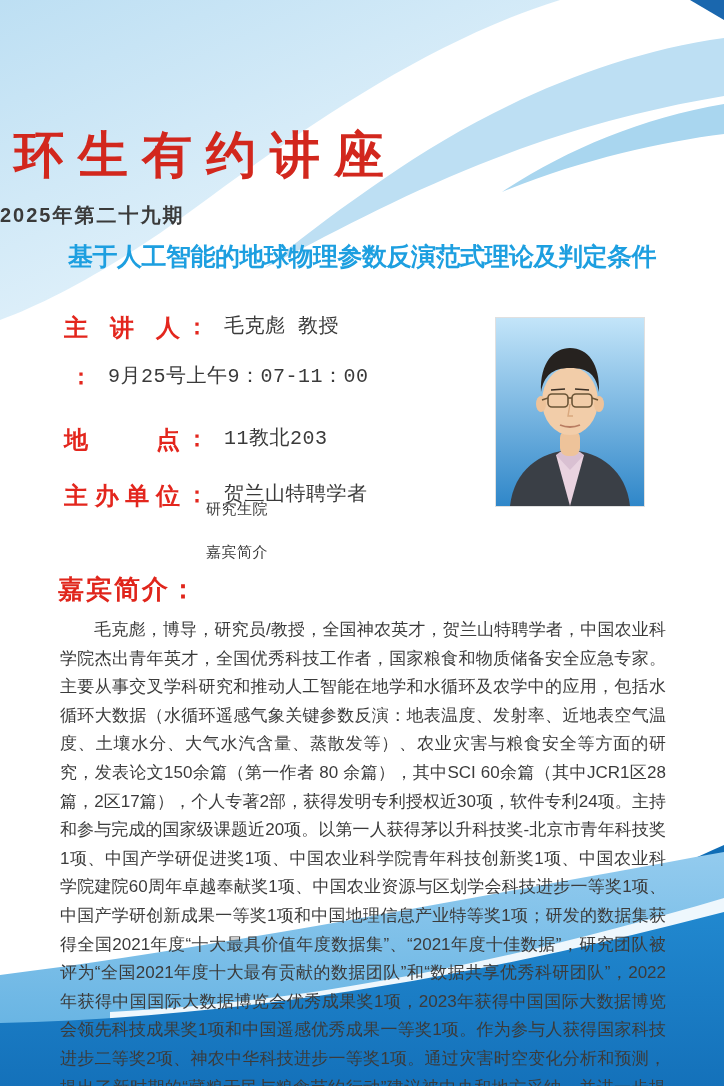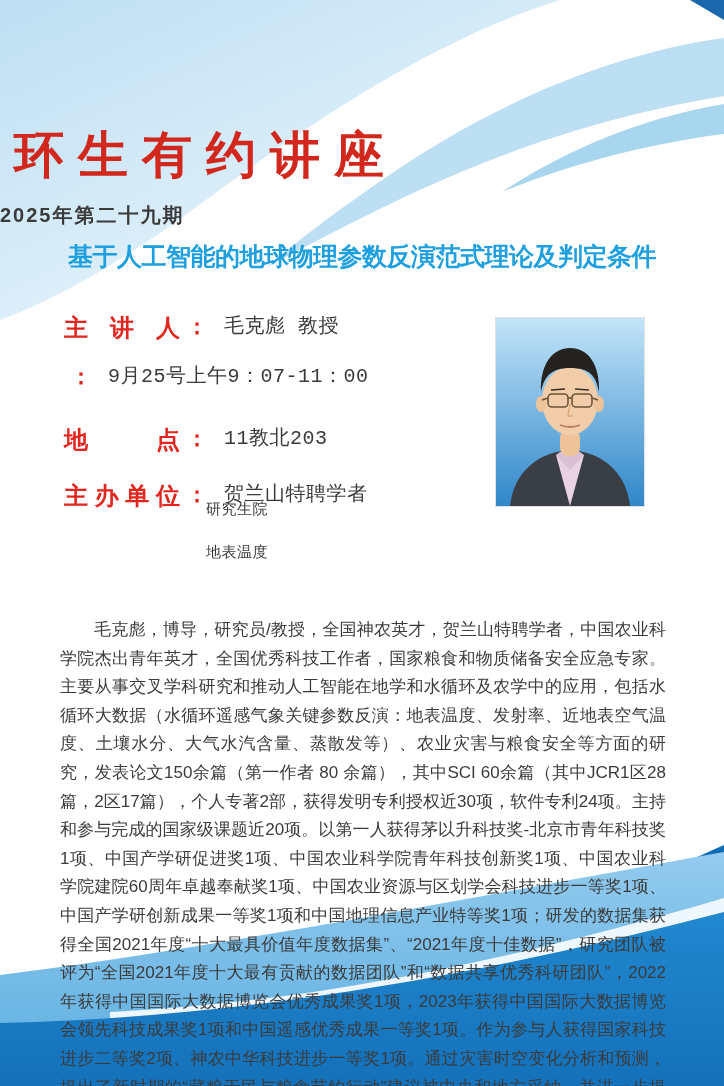--- a/index.html
+++ b/index.html
@@ -99,21 +99,21 @@
     <span class="lbl">地点</span>
     <span class="colon">：</span>
     <span class="val">11教北203</span>
   </div>
   <div class="row" style="top:456px;margin-top:24px;">
     <span class="lbl">主办单位</span>
     <span class="colon">：</span>
     <span class="val">贺兰山特聘学者</span>
   </div>
   <div class="org-line" style="top:500px;">研究生院</div>
-  <div class="org-line" style="top:543px;">地表温度</div>
+  <div class="org-line" style="top:543px;">嘉宾简介</div>
 
   <div class="photo">
     <svg viewBox="0 0 148 188" aria-hidden="true">
       <defs>
         <linearGradient id="pbg" x1="0" y1="0" x2="0" y2="1">
           <stop offset="0" stop-color="#c3e5f9"></stop>
             <stop offset="1" stop-color="#2f87c9"></stop>
         </linearGradient>
       </defs>
       <rect x="0" y="0" width="148" height="188" fill="url(#pbg)"></rect>
@@ -138,15 +138,16 @@
       <line x1="52" y1="80" x2="46" y2="82" stroke="#6b5537" stroke-width="1.4"></line>
       <line x1="96" y1="80" x2="102" y2="82" stroke="#6b5537" stroke-width="1.4"></line>
 
       <line x1="55" y1="72" x2="69" y2="71" stroke="#3a2f24" stroke-width="1.6"></line>
       <line x1="79" y1="71" x2="93" y2="72" stroke="#3a2f24" stroke-width="1.6"></line>
       <path d="M74,86 L72,98 L77,98" fill="none" stroke="#d9a87e" stroke-width="1.4"></path>
       <path d="M64,107 Q74,111 84,107" fill="none" stroke="#b97d62" stroke-width="1.8"></path>
     </svg>
   </div>
 
+  <div class="bio-heading">嘉宾简介：</div>
   <div class="bio-paragraph">毛克彪，博导，研究员/教授，全国神农英才，贺兰山特聘学者，中国农业科学院杰出青年英才，全国优秀科技工作者，国家粮食和物质储备安全应急专家。主要从事交叉学科研究和推动人工智能在地学和水循环及农学中的应用，包括水循环大数据（水循环遥感气象关键参数反演：地表温度、发射率、近地表空气温度、土壤水分、大气水汽含量、蒸散发等）、农业灾害与粮食安全等方面的研究，发表论文150余篇（第一作者 80 余篇），其中SCI 60余篇（其中JCR1区28篇，2区17篇），个人专著2部，获得发明专利授权近30项，软件专利24项。主持和参与完成的国家级课题近20项。以第一人获得茅以升科技奖-北京市青年科技奖1项、中国产学研促进奖1项、中国农业科学院青年科技创新奖1项、中国农业科学院建院60周年卓越奉献奖1项、中国农业资源与区划学会科技进步一等奖1项、中国产学研创新成果一等奖1项和中国地理信息产业特等奖1项；研发的数据集获得全国2021年度“十大最具价值年度数据集”、“2021年度十佳数据”，研究团队被评为“全国2021年度十大最有贡献的数据团队”和“数据共享优秀科研团队”，2022年获得中国国际大数据博览会优秀成果奖1项，2023年获得中国国际大数据博览会领先科技成果奖1项和中国遥感优秀成果一等奖1项。作为参与人获得国家科技进步二等奖2项、神农中华科技进步一等奖1项。通过灾害时空变化分析和预测，提出了新时期的“藏粮于民与粮食节约行动”建议被中央和地方采纳，并进一步提出了“三藏战略”理论和方法，得到社会各界人士认可。为应对极端事件和保障我国粮食安全，长期致力于推动“三藏战略（藏粮于民、藏粮于技和藏粮于地）”。</div>
 
 </div>
 
 </body></html>

